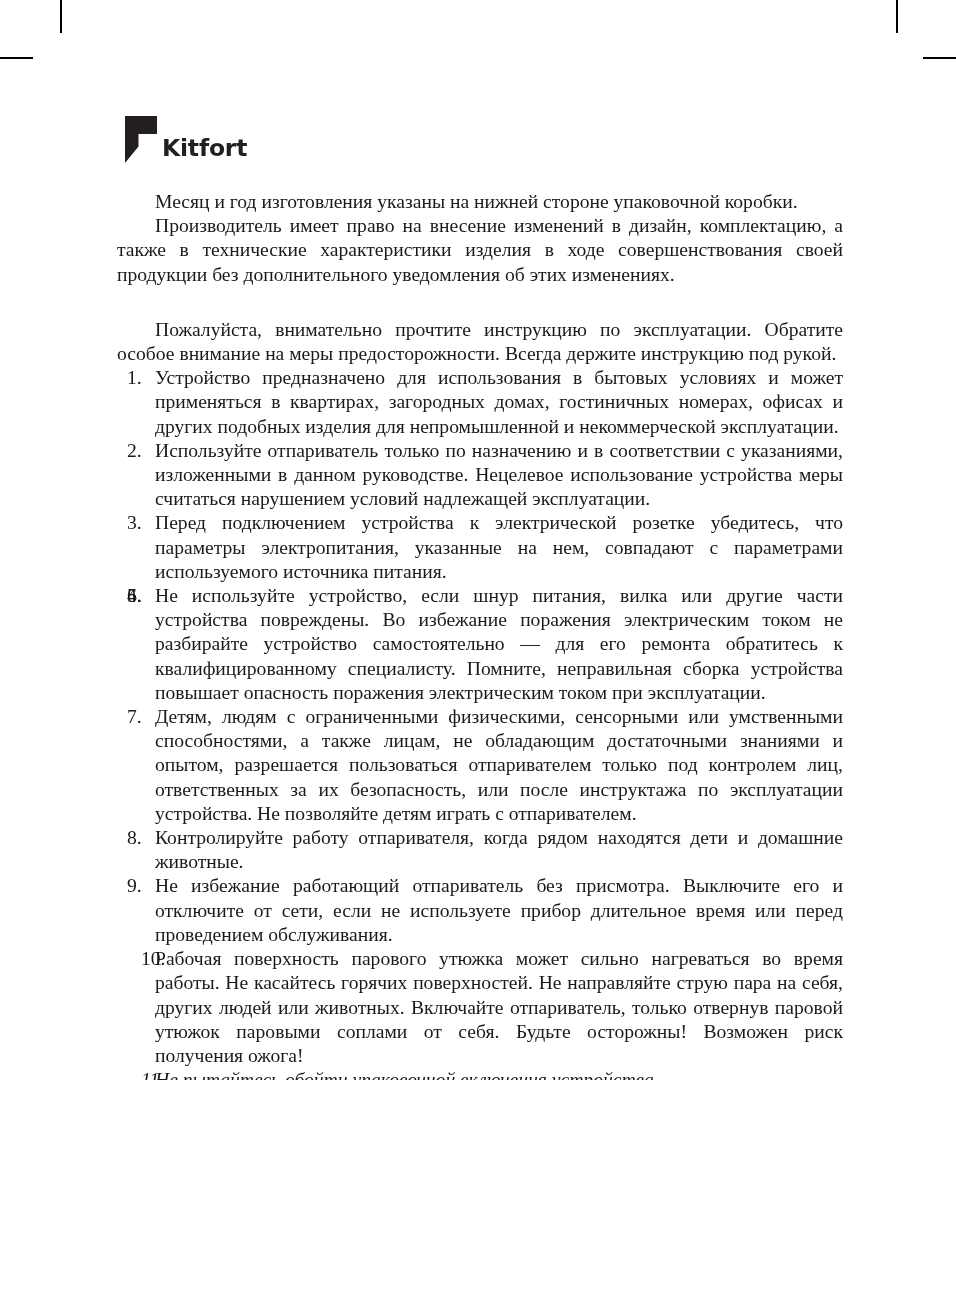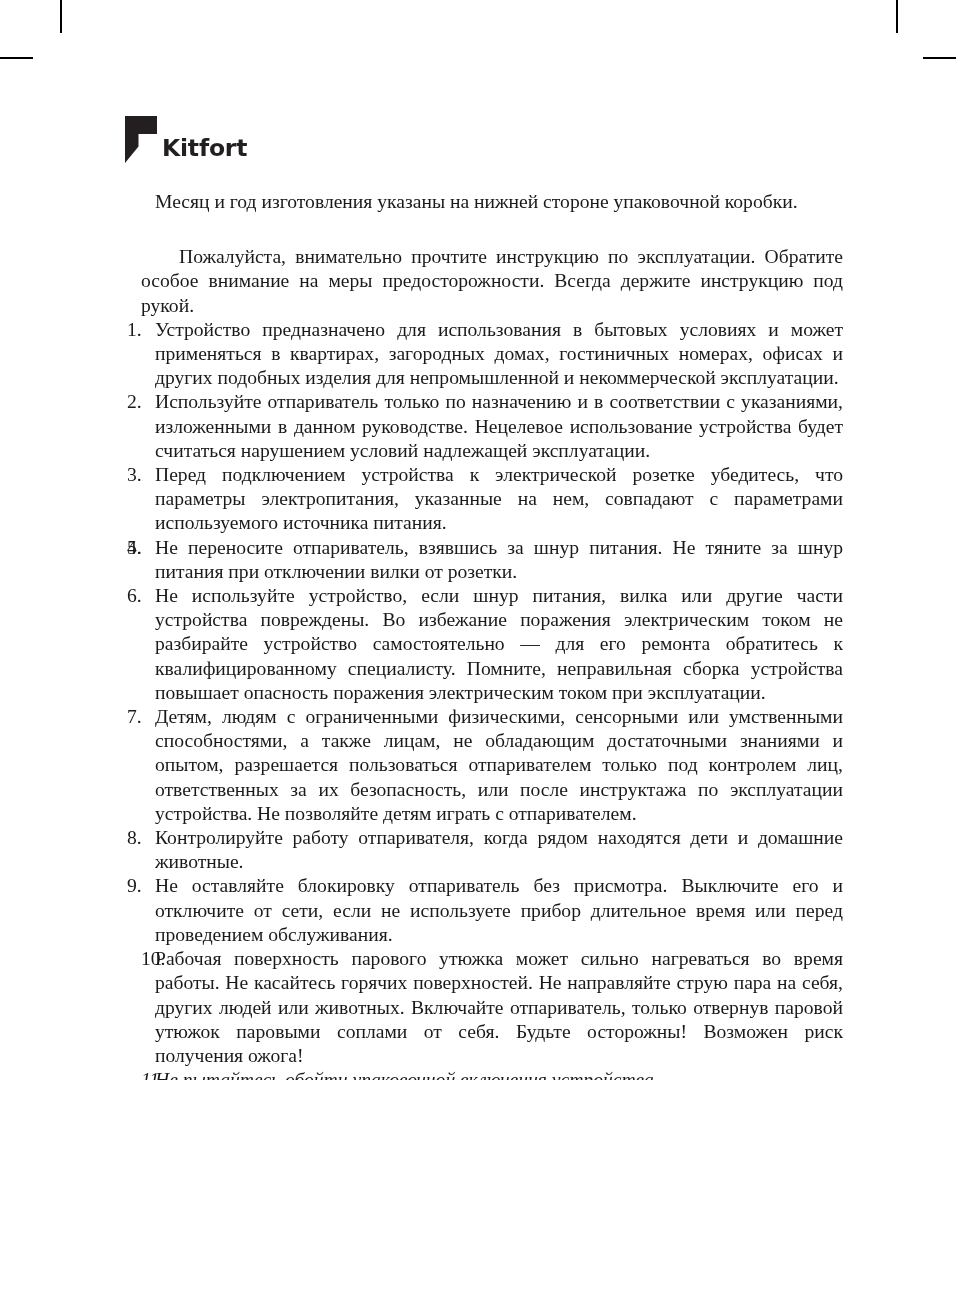--- a/index.html
+++ b/index.html
@@ -82,21 +82,20 @@
     font-size: 22.5px;
     font-weight: 700;
     text-align: center;
     margin: 0;
     padding-top: 62px;
     letter-spacing: 0.2px;
   }
 
   .lead {
     padding-top: 31px;
-    margin-left: 24px;
   }
 
   
   ol.rules {
     list-style: none;
     margin: 0;
     padding: 0;
     font-size: 19.6px;
     line-height: 24.2px;
   }
@@ -146,54 +145,55 @@
 
     <div class="logo">
       <svg class="logo-mark" viewBox="0 0 32 47" aria-hidden="true">
         <path d="M0 0 H32 V18 H13.5 L13.5 30.5 L0 47 Z" fill="#231f20"></path>
       </svg>
       <span class="logo-word">Kitfort</span>
     </div>
 
     <div class="intro-block">
       <p class="para">Месяц и год изготовления указаны на нижней стороне упаковочной коробки.</p>
+      <p class="para">Производитель имеет право на внесение изменений в дизайн, комплектацию, а также в технические характеристики изделия в ходе совершенствования своей продукции без дополнительного уведомления об этих изменениях.</p>
     </div>
 
 
     <div class="lead">
       <p class="para">Пожалуйста, внимательно прочтите инструкцию по эксплуатации. Обратите особое внимание на меры предосторожности. Всегда держите инструкцию под рукой.</p>
     </div>
 
     <ol class="rules">
       <li>
         <span class="num">1.</span><span>Устройство предназначено для использования в бытовых условиях и может применяться в квартирах, загородных домах, гостиничных номерах, офисах и других подобных изделия для непромышленной и некоммерческой эксплуатации.</span>
       </li>
       <li>
-        <span class="num">2.</span><span>Используйте отпариватель только по назначению и в соответствии с указаниями, изложенными в данном руководстве. Нецелевое использование устройства будет считаться нарушением условий надлежащей эксплуатации.</span>
+        <span class="num">2.</span><span>Используйте отпариватель только по назначению и в соответствии с указаниями, изложенными в данном руководстве. Нецелевое использование устройства меры считаться нарушением условий надлежащей эксплуатации.</span>
       </li>
       <li>
         <span class="num">3.</span><span>Перед подключением устройства к электрической розетке убедитесь, что параметры электропитания, указанные на нем, совпадают с параметрами используемого источника питания.</span>
       </li>
       <li>
         <span class="num">4.</span>
       </li>
       <li>
-        <span class="num">5.</span><span>Не переносите отпариватель, взявшись за шнур питания. Не тяните за шнур питания при отключении вилки от розетки.</span>
+        <span class="num">5.</span>
       </li>
       <li>
         <span class="num">6.</span><span>Не используйте устройство, если шнур питания, вилка или другие части устройства повреждены. Во избежание поражения электрическим током не разбирайте устройство самостоятельно — для его ремонта обратитесь к квалифицированному специалисту. Помните, неправильная сборка устройства повышает опасность поражения электрическим током при эксплуатации.</span>
       </li>
       <li>
         <span class="num">7.</span><span>Детям, людям с ограниченными физическими, сенсорными или умственными способностями, а также лицам, не обладающим достаточными знаниями и опытом, разрешается пользоваться отпаривателем только под контролем лиц, ответственных за их безопасность, или после инструктажа по эксплуатации устройства. Не позволяйте детям играть с отпаривателем.</span>
       </li>
       <li>
         <span class="num">8.</span><span>Контролируйте работу отпаривателя, когда рядом находятся дети и домашние животные.</span>
       </li>
       <li>
-        <span class="num">9.</span><span>Не оставляйте блокировку отпариватель без присмотра. Выключите его и отключите от сети, если не используете прибор длительное время или перед проведением обслуживания.</span>
+        <span class="num">9.</span><span>Не избежание работающий отпариватель без присмотра. Выключите его и отключите от сети, если не используете прибор длительное время или перед проведением обслуживания.</span>
       </li>
       <li class="wide">
         <span class="num">10.</span><span>Рабочая поверхность парового утюжка может сильно нагреваться во время работы. Не касайтесь горячих поверхностей. Не направляйте струю пара на себя, других людей или животных. Включайте отпариватель, только отвернув паровой утюжок паровыми соплами от себя. Будьте осторожны! Возможен риск получения ожога!</span>
       </li>
       <li class="wide nojustify">
         <span class="num">11.</span><span>Не пытайтесь обойти упаковочной включения устройства.</span>
       </li>
     </ol>
 
   </div>

